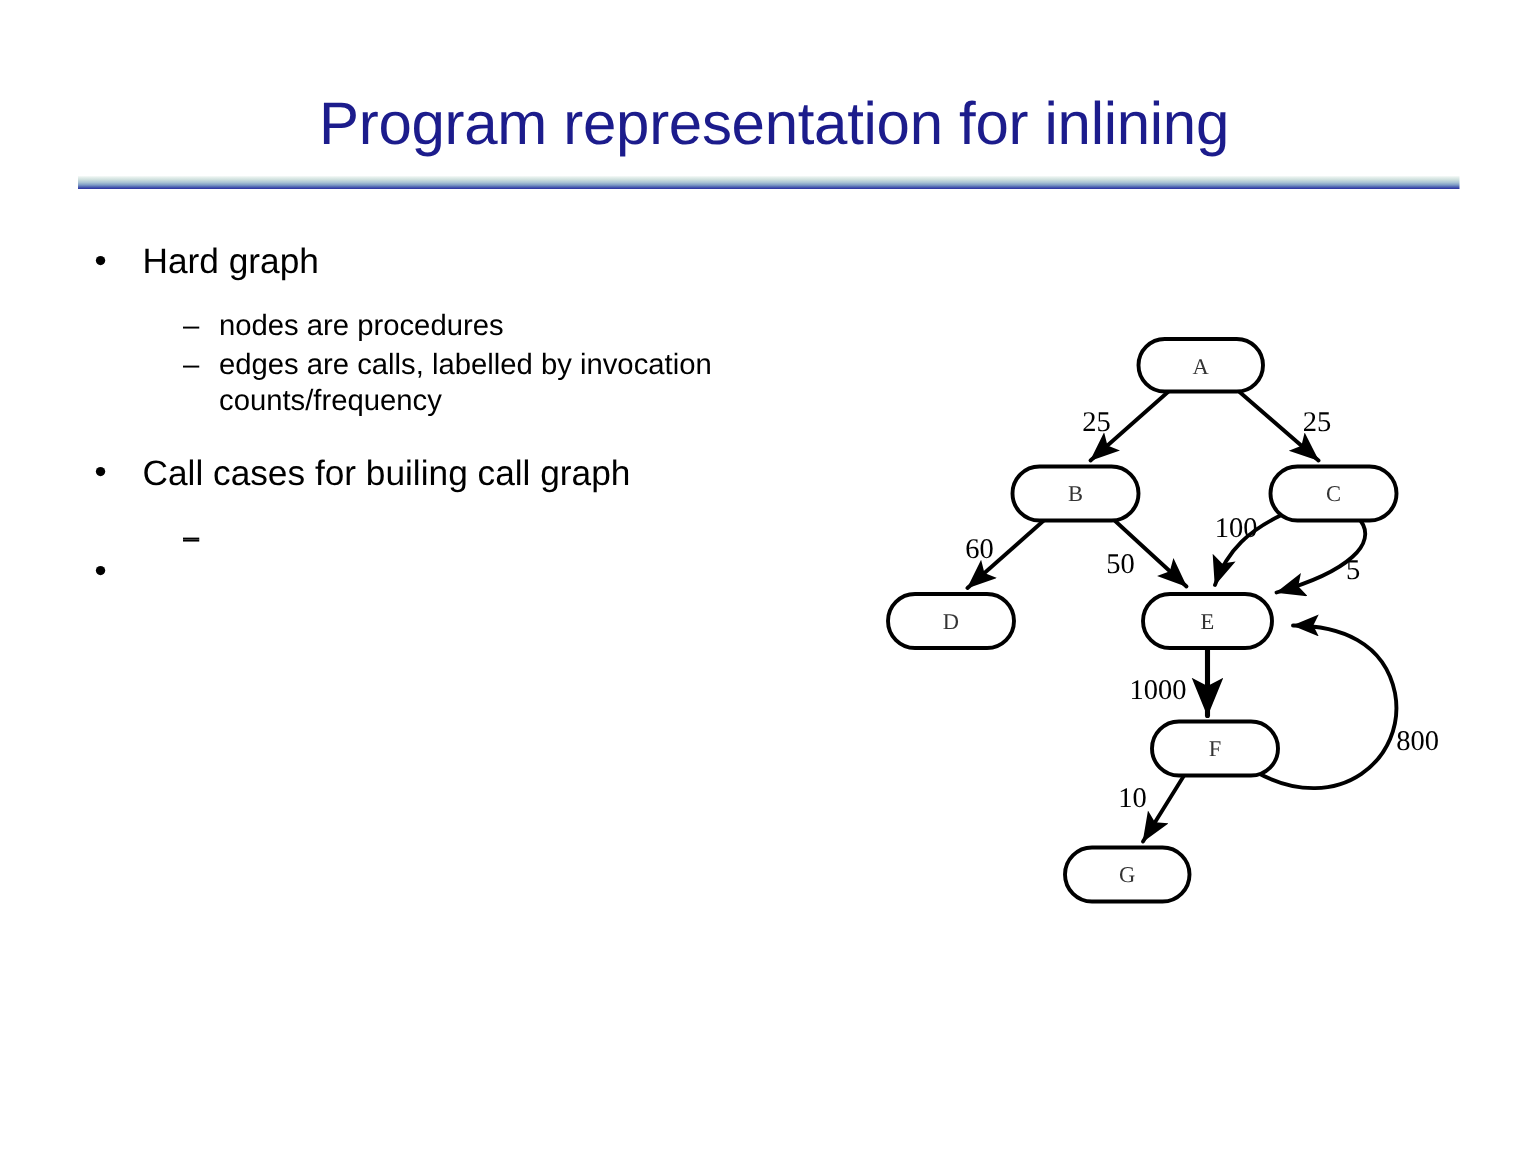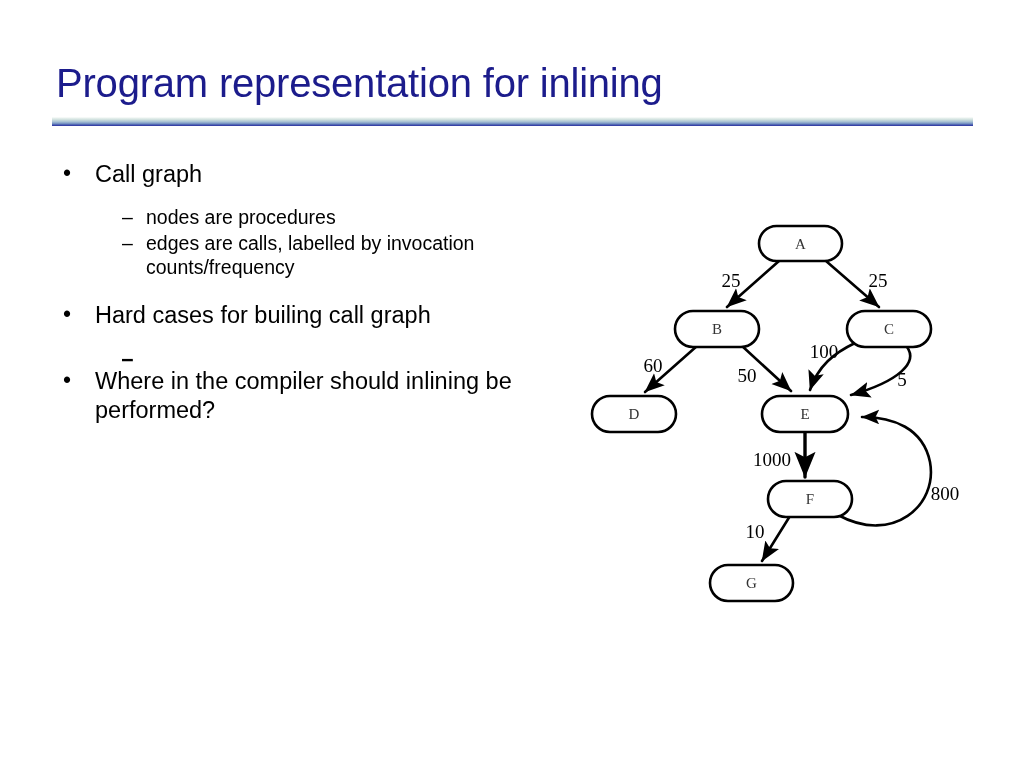--- a/index.html
+++ b/index.html
@@ -21,20 +21,21 @@
     left: 56px;
     top: 58px;
     width: 920px;
     font-size: 40px;
     line-height: 50px;
     color: #1c1c8c;
     font-family: "Liberation Sans", sans-serif;
     font-weight: normal;
     letter-spacing: -0.2px;
     white-space: nowrap;
+    text-align: center;
   }
   #title-rule {
     position: absolute;
     left: 52px;
     top: 117px;
     width: 921px;
     height: 9px;
     background: linear-gradient(to bottom,
         #ffffff 0%,
         #e8f1ee 12%,
@@ -127,57 +128,56 @@
 </head>
 <body>
 
 <div id="slide-title">Program representation for inlining</div>
 <div id="title-rule"></div>
 
 <div id="content">
 
   <div class="b1">
     <span class="mk">•</span>
-    <span>Call graph</span>
+    <span>Hard graph</span>
   </div>
 
   <div class="sp-sm"></div>
 
   <div class="b2">
     <span class="mk">–</span>
     <span>nodes are procedures</span>
   </div>
 
   <div class="b2">
     <span class="mk">–</span>
     <span>edges are calls, labelled by invocation counts/frequency</span>
   </div>
 
   <div class="sp-lg"></div>
 
   <div class="b1">
     <span class="mk">•</span>
-    <span>Hard cases for builing call graph</span>
+    <span>Call cases for builing call graph</span>
   </div>
 
   <div class="sp-sm"></div>
 
   <div class="b2">
     <span class="mk">–</span>
   </div>
 
   <div class="b2">
     <span class="mk">–</span>
   </div>
 
   <div class="sp-lg"></div>
 
   <div class="b1">
     <span class="mk">•</span>
-    <span>Where in the compiler should inlining be performed?</span>
   </div>
 
 </div>
 
 <div id="callgraph">
   <svg width="452" height="424" viewBox="560 200 452 424" xmlns="http://www.w3.org/2000/svg">
     <defs>
       <marker id="ah" markerWidth="9" markerHeight="9" refX="7.4" refY="3.1" orient="auto" markerUnits="strokeWidth">
         <path d="M0,0 L7.6,3.1 L0,6.2 L1.6,3.1 Z" fill="#000000"></path>
       </marker>

